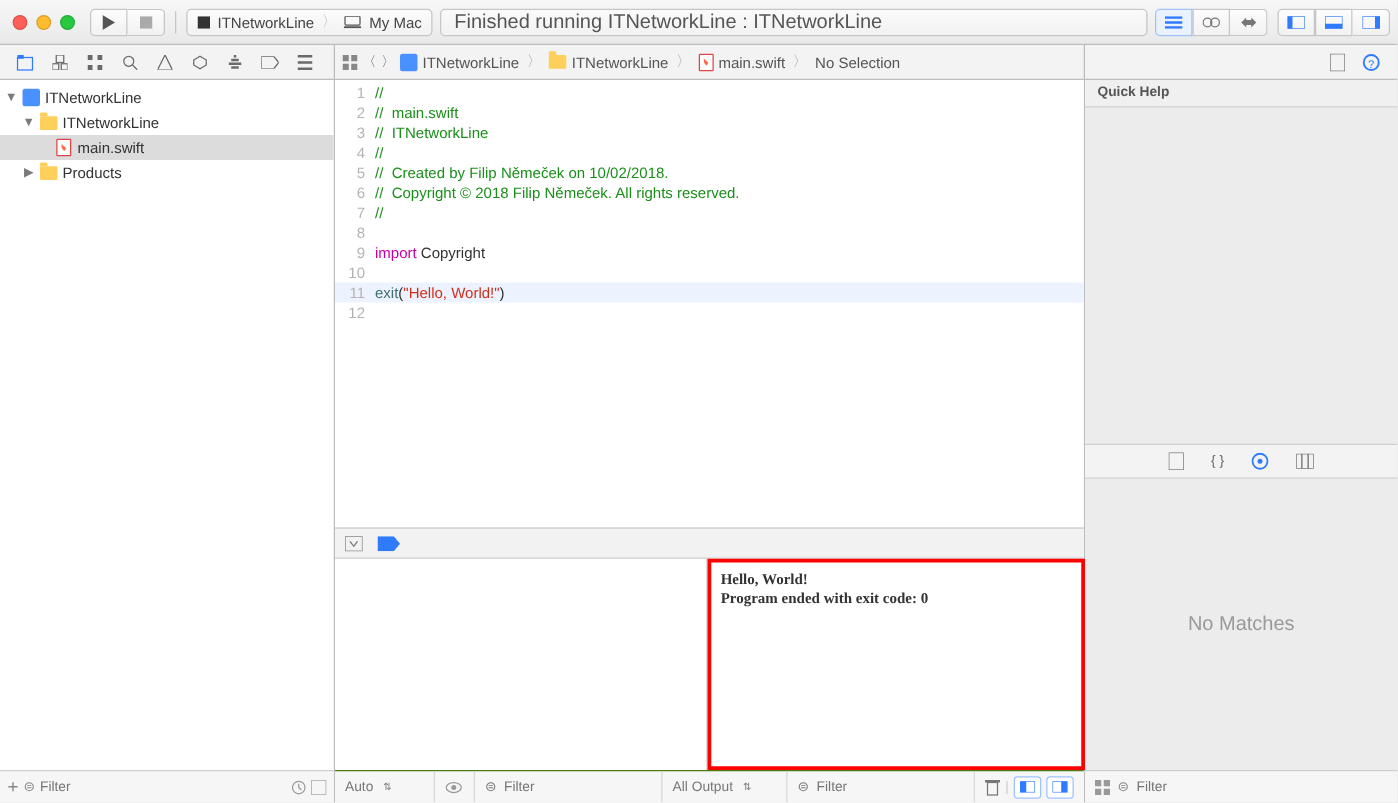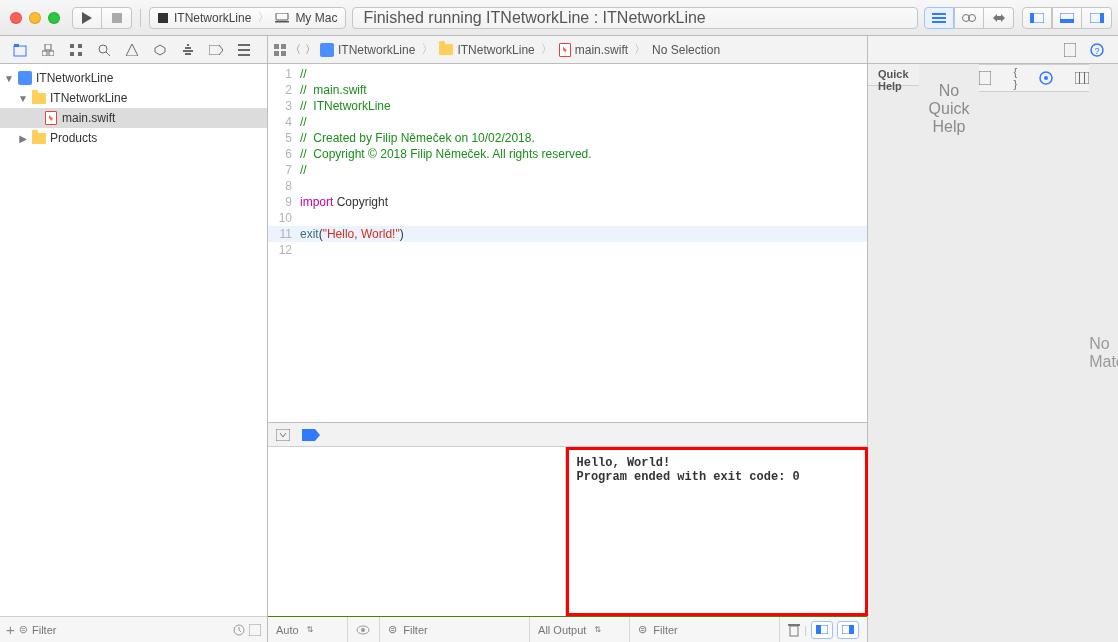--- a/index.html
+++ b/index.html
@@ -31,21 +31,21 @@
 .navtabs .left .ic.active{color:#2f7bff}
 .navtabs .mid{flex:1;display:flex;align-items:center;padding:0 6px;gap:4px;color:#666;border-right:1px solid #bcbcbc}
 .navtabs .right{width:250px;display:flex;align-items:center;justify-content:flex-end;gap:14px;padding:0 14px;color:#6a6a6a}
 .crumb{display:flex;align-items:center;gap:4px;font-size:12px;color:#555}
 .crumb .sep-ch{color:#aaa;margin:0 2px}
 
 
 .main{display:flex;height:calc(642px - 36px - 28px)}
 .col-l{width:268px;background:#fff;border-right:1px solid #bcbcbc;display:flex;flex-direction:column}
 .col-m{flex:1;display:flex;flex-direction:column;background:#fff;border-right:1px solid #bcbcbc}
-.col-r{width:250px;background:#ececec;display:flex;flex-direction:row}
+.col-r{width:250px;background:#ececec;display:flex;flex-direction:column}
 
 
 .tree{flex:1;overflow:auto;padding:4px 0;font-size:12px}
 .tree-row{display:flex;align-items:center;height:20px;gap:4px;padding-left:4px}
 .tree-row.sel{background:#dcdcdc}
 .disclose{width:10px;text-align:center;color:#7a7a7a;font-size:10px}
 .ficon{width:14px;height:14px;display:flex;align-items:center;justify-content:center}
 .nav-bottom{height:26px;border-top:1px solid #cfcfcf;display:flex;align-items:center;padding:0 6px;gap:4px;color:#888;background:#f6f6f6}
 .nav-bottom input{flex:1;border:none;background:transparent;outline:none;font-size:11px;color:#555}
 
@@ -57,21 +57,21 @@
 .ed-line.cur{background:#edf3fe}
 .c-comment{color:#1a8f1a}
 .c-kw{color:#c800a4}
 .c-str{color:#d12f1b}
 .c-id{color:#3f6e75}
 .debug{height:220px;border-top:1px solid #bcbcbc;display:flex;flex-direction:column;background:#fff}
 .debug-top{height:24px;background:#f2f2f2;border-bottom:1px solid #d0d0d0;display:flex;align-items:center;padding:0 8px;gap:12px;color:#666}
 .debug-body{flex:1;display:flex}
 .vars{flex:1;border-right:1px solid #d0d0d0}
 .console-wrap{flex:1;border:3px solid #ff0000;display:flex;flex-direction:column;margin:0 -1px 0 0}
-.console{flex:1;font-family:Liberation Mono, monospace;font-size:12px;font-weight:bold;padding:6px 8px;white-space:pre;overflow:auto}
+.console{flex:1;font-family:Liberation Serif, serif;font-size:12px;font-weight:bold;padding:6px 8px;white-space:pre;overflow:auto}
 .debug-bottom{height:26px;border-top:1px solid #4d7c0f;display:flex;align-items:stretch;background:#f6f6f6}
 .db-cell{display:flex;align-items:center;padding:0 8px;gap:6px;color:#777;border-right:1px solid #d8d8d8}
 .db-cell input{border:none;background:transparent;outline:none;font-size:11px;color:#555;width:100%}
 .db-cell.grow{flex:1}
 .mini-btn{width:22px;height:18px;border:1px solid #c6c6c6;border-radius:3px;display:flex;align-items:center;justify-content:center;background:#fff;color:#555}
 .mini-btn.on{color:#2f7bff;border-color:#9fc2ff}
 
 
 .insp-head{height:22px;background:#f0f0f0;border-bottom:1px solid #cfcfcf;padding:4px 10px;font-weight:600;font-size:11px;color:#555}
 .insp-body{padding:18px 10px;text-align:center;color:#888}
@@ -435,21 +435,20 @@
               </svg>
             </div>
         </div>
       </div>
     </div>
   </div>
 
   <div class="col-r">
     <div class="insp-head">Quick Help</div>
     <div class="insp-body">
-      <h3>No Quick Help</h3>
     </div>
     <div style="flex:1"></div>
     <div class="insp-sep">
       <span>
           <svg width="12" height="14">
             <rect width="12" height="14" fill="none" stroke="currentColor"></rect>
           </svg>
         </span>
       <span>{ }</span>
       <span style="color:#2f7bff">

